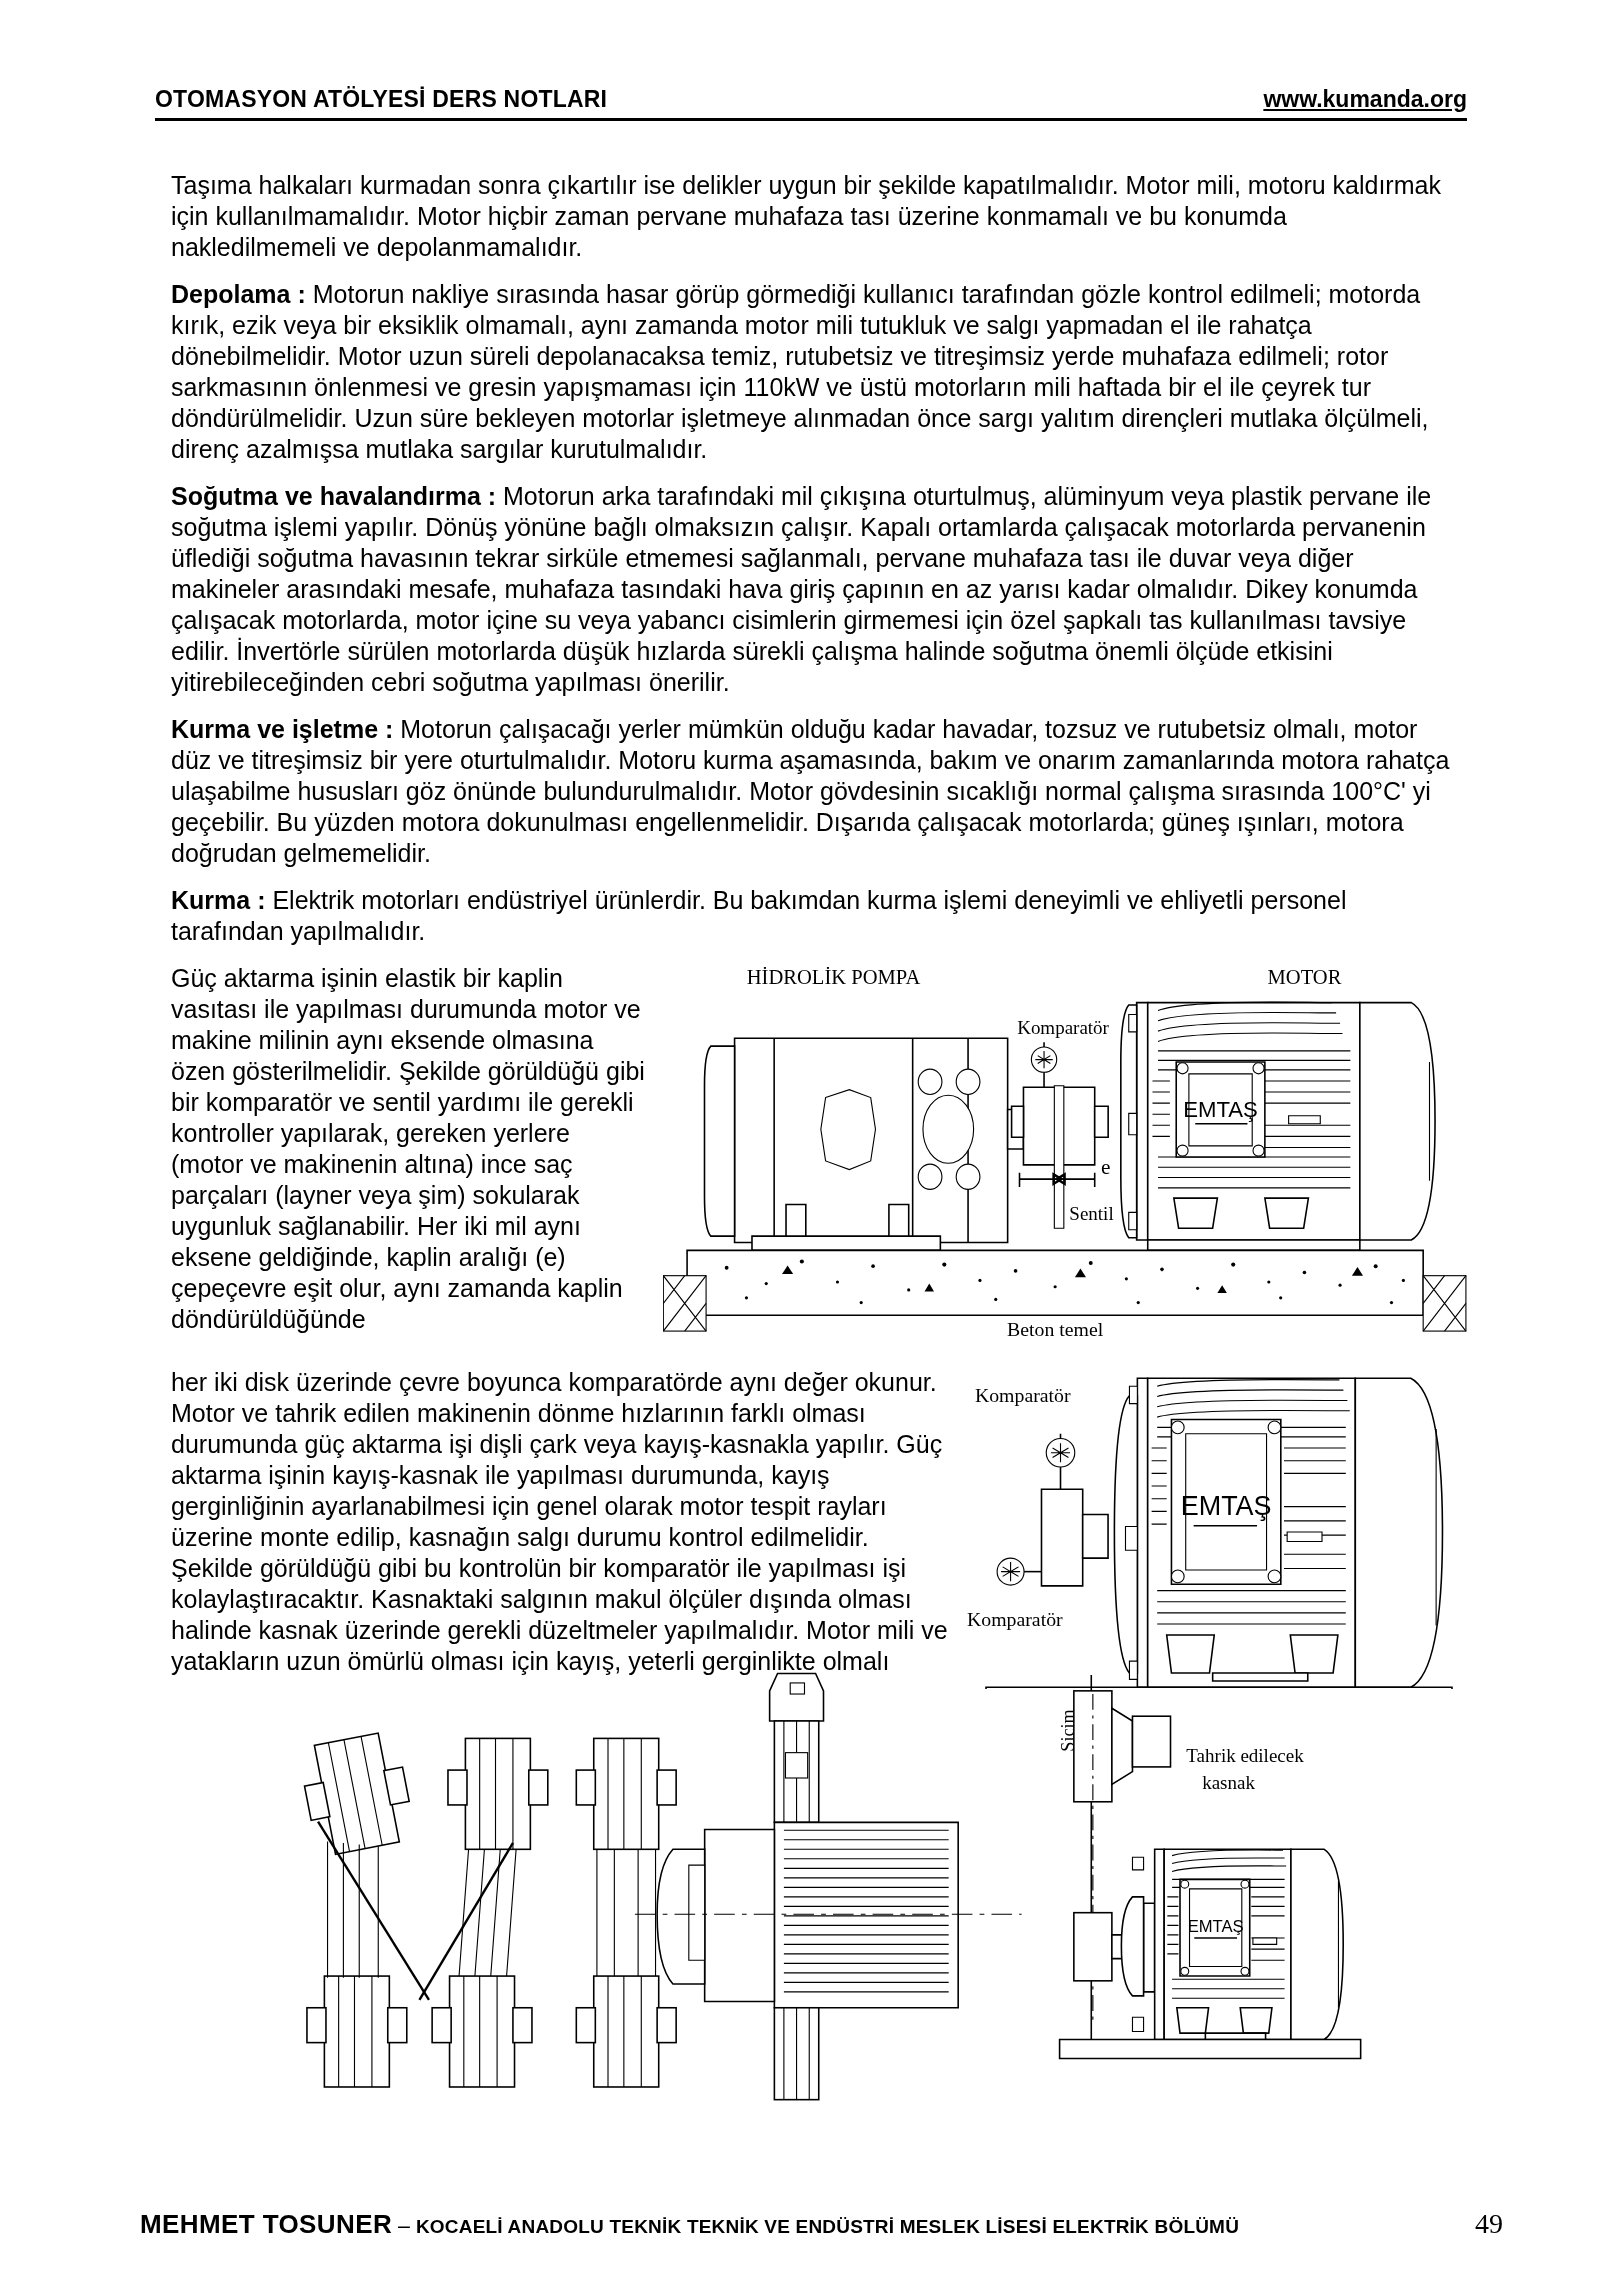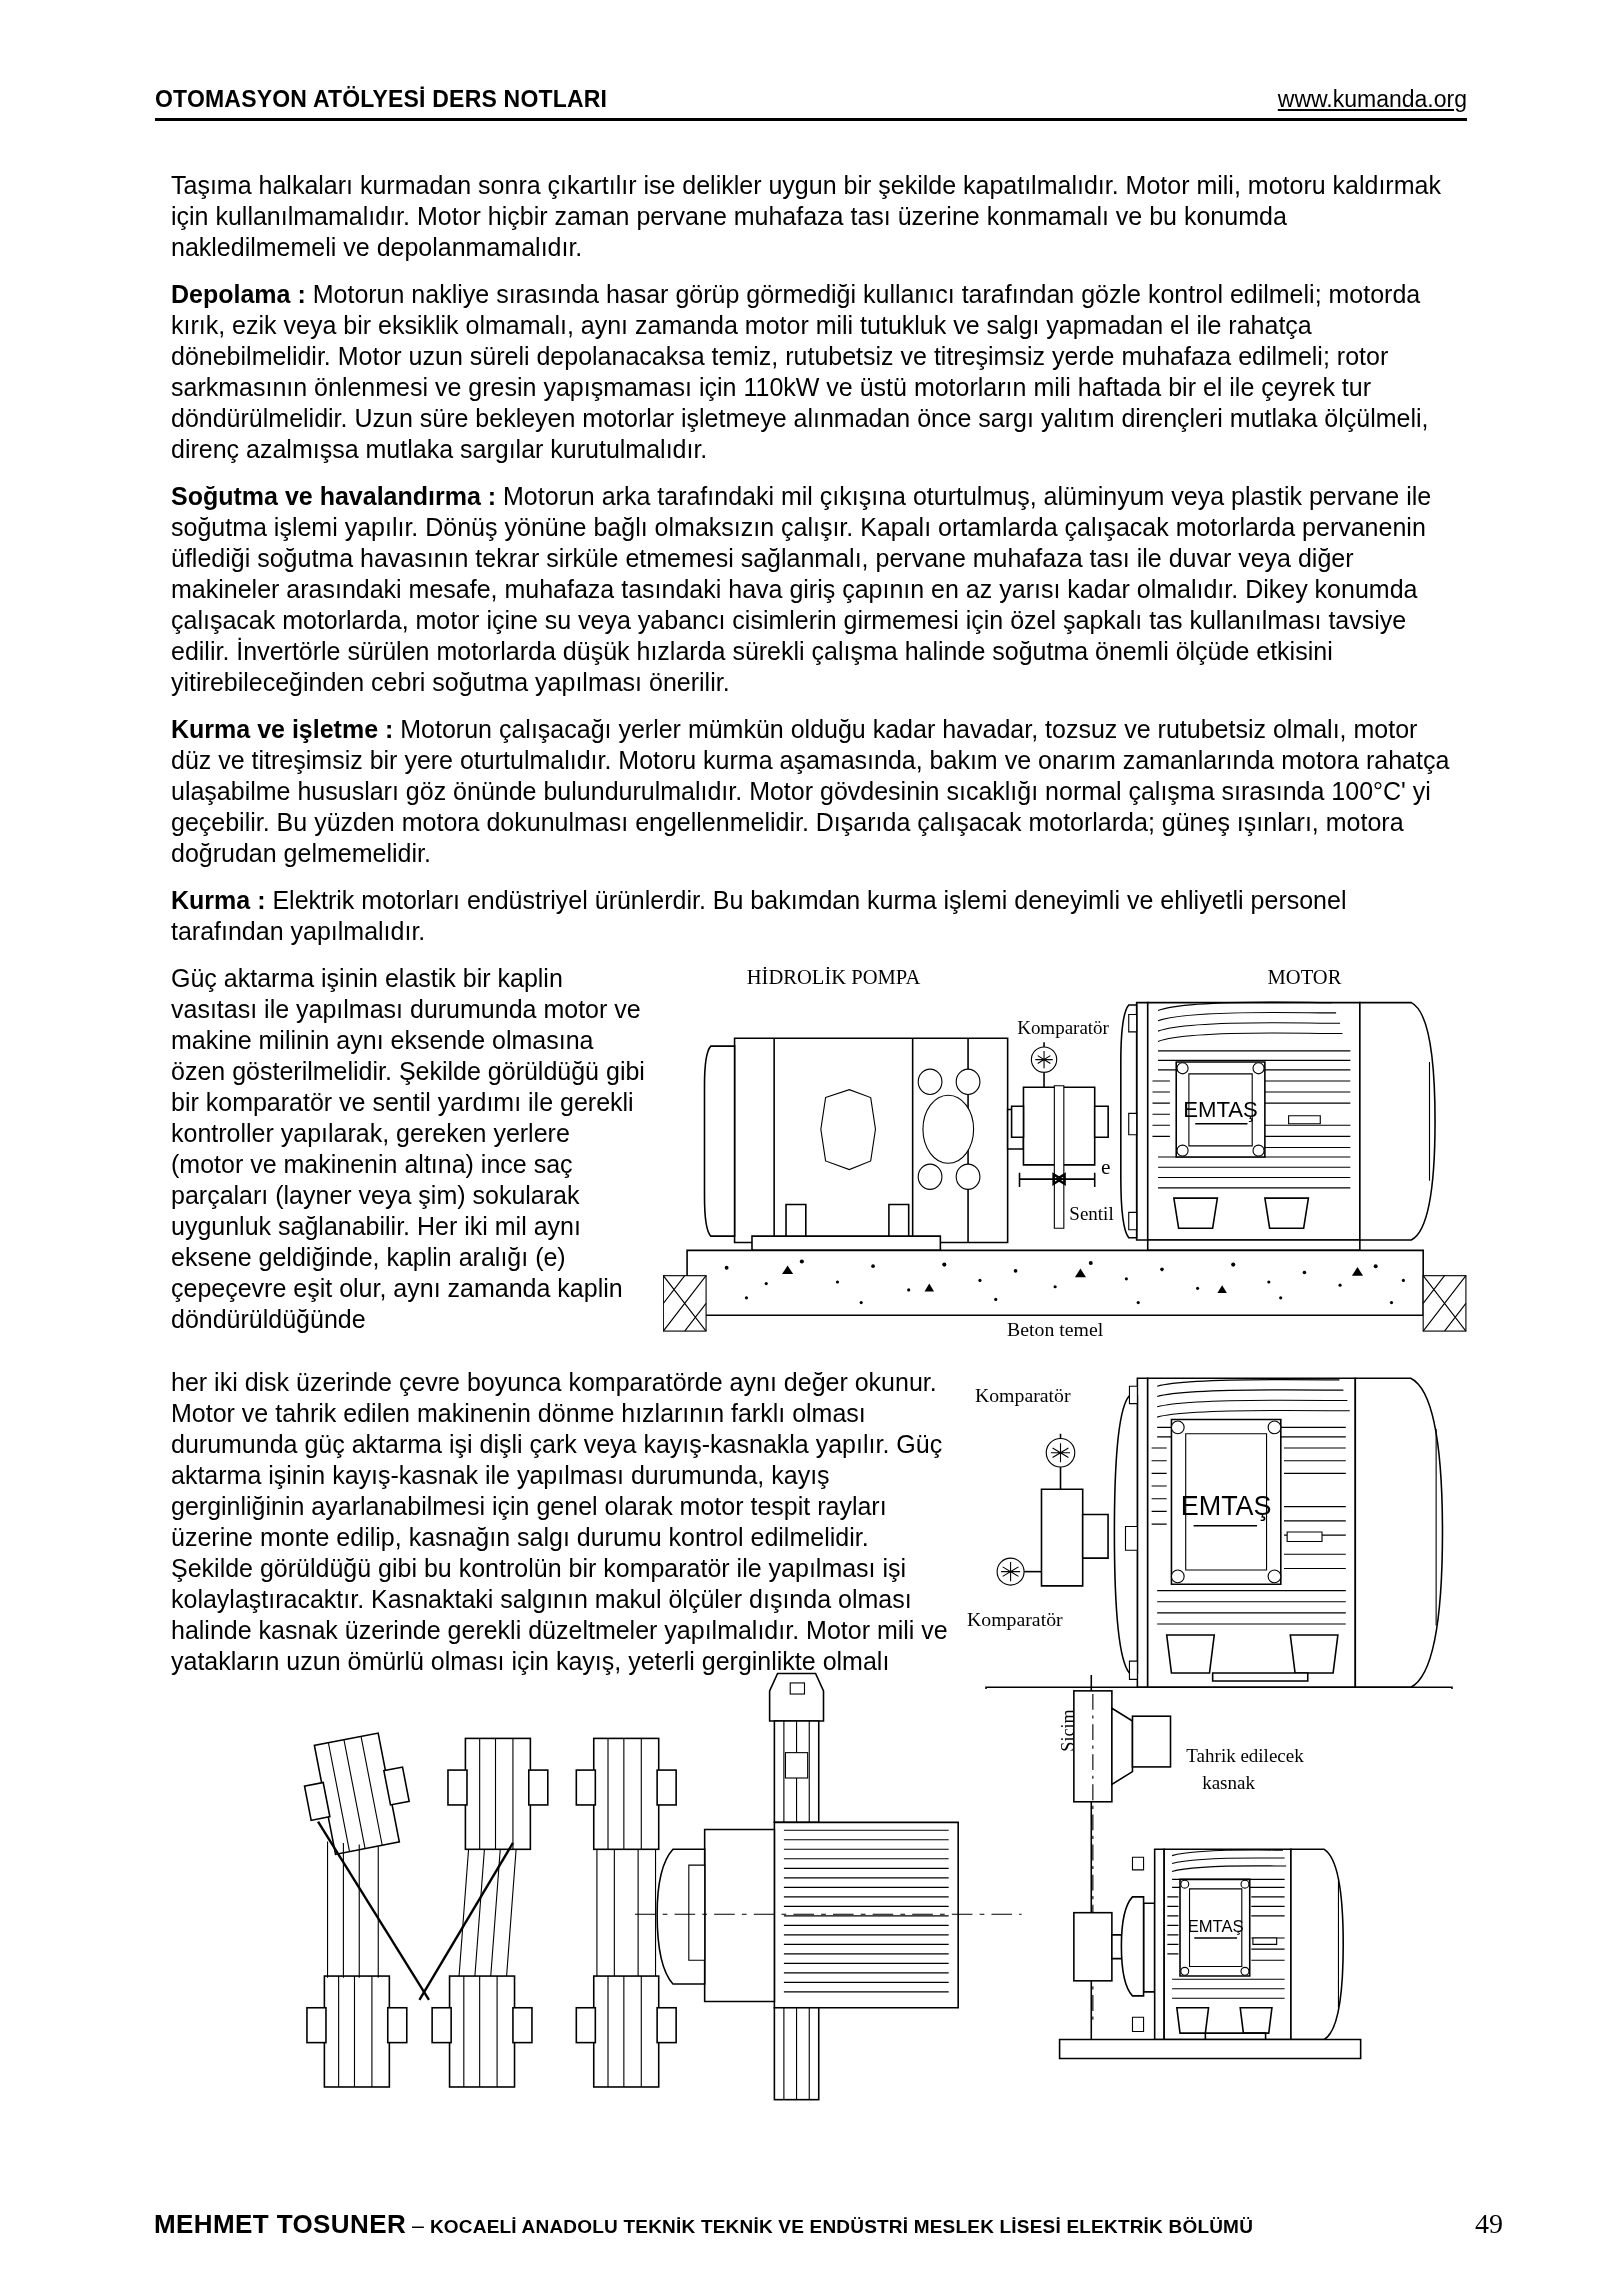--- a/index.html
+++ b/index.html
@@ -22,21 +22,21 @@
     position:absolute;
     left:155px; right:155px; top:86px;
     display:flex; align-items:flex-end; justify-content:space-between;
     border-bottom:3.2px solid #000;
     padding-bottom:4.8px;
   }
   .header-title{
     font-size:23px; font-weight:bold; letter-spacing:0.2px;
   }
   .header-site{
-    font-size:23px; font-weight:normal; text-decoration:underline;
+    font-size:23px; font-weight:bold; text-decoration:underline;
   }
 
   
   .content{
     position:absolute;
     left:155px; top:154px; width:1316px;
     font-size:25px; line-height:31px;
     text-align:left;
   }
   .para{ margin:16px; }
@@ -60,21 +60,21 @@
   
   .fig3{
     position:absolute;
     left:261px; top:1659px;
     width:1125px; height:444px;
   }
 
   
   .footer{
     position:absolute;
-    left:154px; right:119px; bottom:55px;
+    left:140px; right:119px; bottom:55px;
     display:flex; align-items:flex-end; justify-content:space-between;
   }
   .footer-left{ white-space:nowrap; }
   .f-name{ font-size:26px; font-weight:bold; letter-spacing:0.4px;}
   .f-dash{ font-size:21.4px; }
   .f-school{ font-size:19px; font-weight:bold; letter-spacing:0.2px;}
   .footer-page{ font-size:28px; font-family:"Liberation Serif", serif; }
 
   svg{ display:block; }
   .ln{fill:none;stroke:#000;stroke-width:2;}

